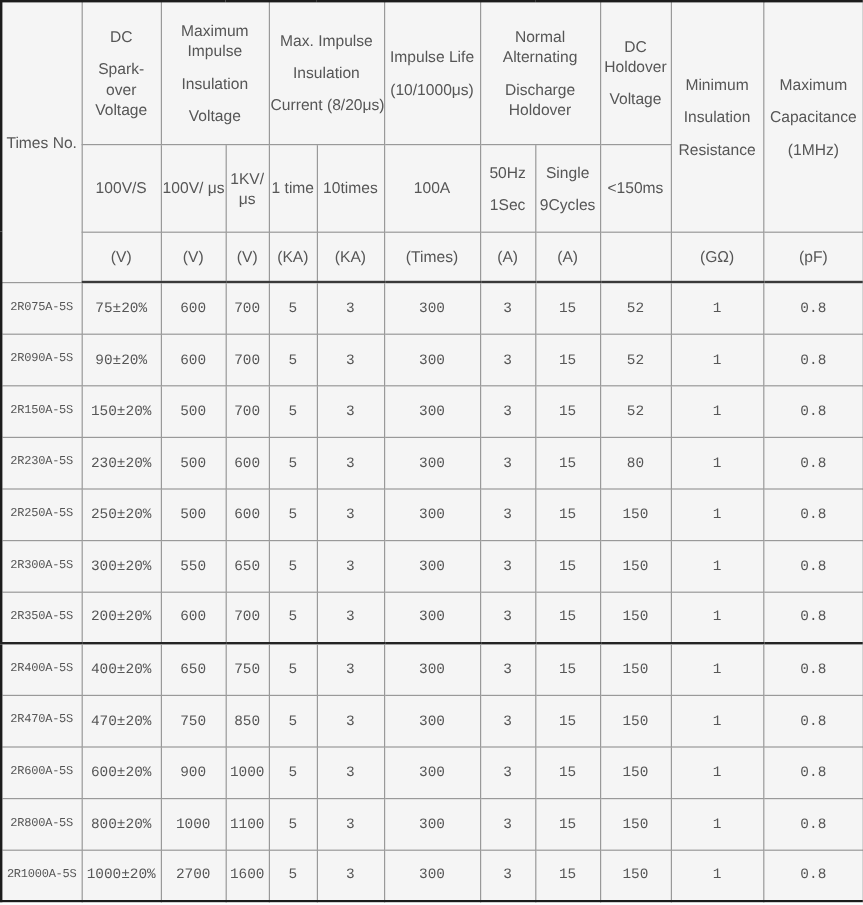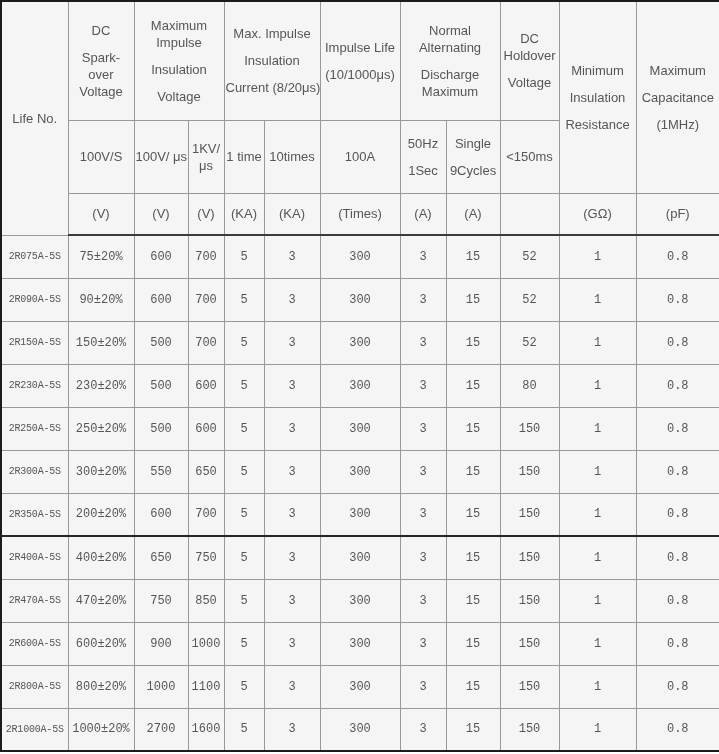--- a/index.html
+++ b/index.html
@@ -62,21 +62,21 @@
         <col class="c7">
         <col class="c8">
       <col class="c9">
         <col class="c10">
         <col class="c11">
         <col class="c12">
     </colgroup>
     <thead>
       <tr class="h1">
         <th rowspan="3">
-          <p class="hg">Life No.</p>
+          <p class="hg">Times No.</p>
         </th>
         <th>
           <p class="hg">DC</p>
           <p class="hg">Spark-over Voltage</p>
         </th>
         <th colspan="2">
           <p class="hg">Maximum Impulse</p>
           <p class="hg">Insulation</p>
           <p class="hg">Voltage</p>
         </th>
@@ -84,21 +84,21 @@
           <p class="hg">Max. Impulse</p>
           <p class="hg">Insulation</p>
           <p class="hg nw">Current (8/20μs)</p>
         </th>
         <th>
           <p class="hg">Impulse Life</p>
           <p class="hg">(10/1000μs)</p>
         </th>
         <th colspan="2">
           <p class="hg">Normal Alternating</p>
-          <p class="hg">Discharge Maximum</p>
+          <p class="hg">Discharge Holdover</p>
         </th>
         <th>
           <p class="hg">DC Holdover</p>
           <p class="hg">Voltage</p>
         </th>
         <th rowspan="2">
           <p class="hg">Minimum</p>
           <p class="hg">Insulation</p>
           <p class="hg">Resistance</p>
         </th>

